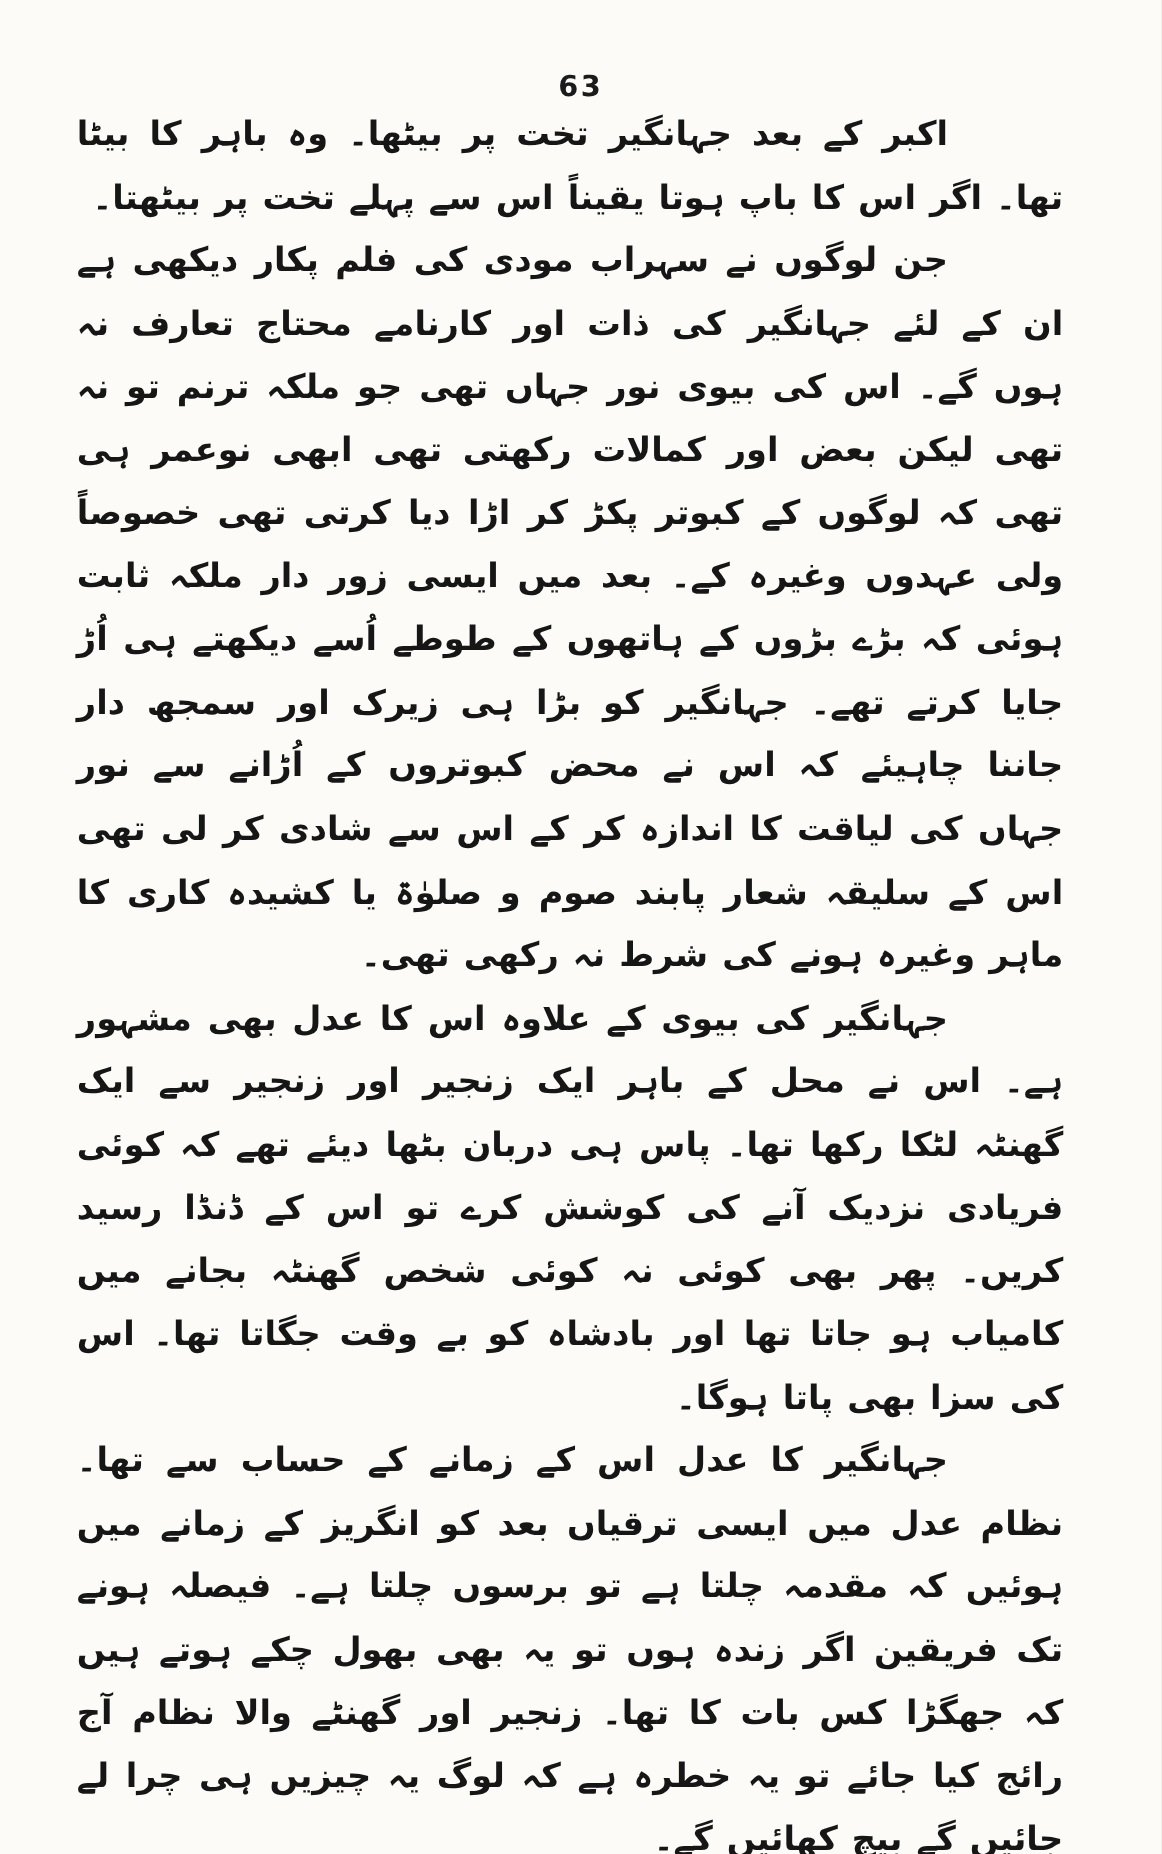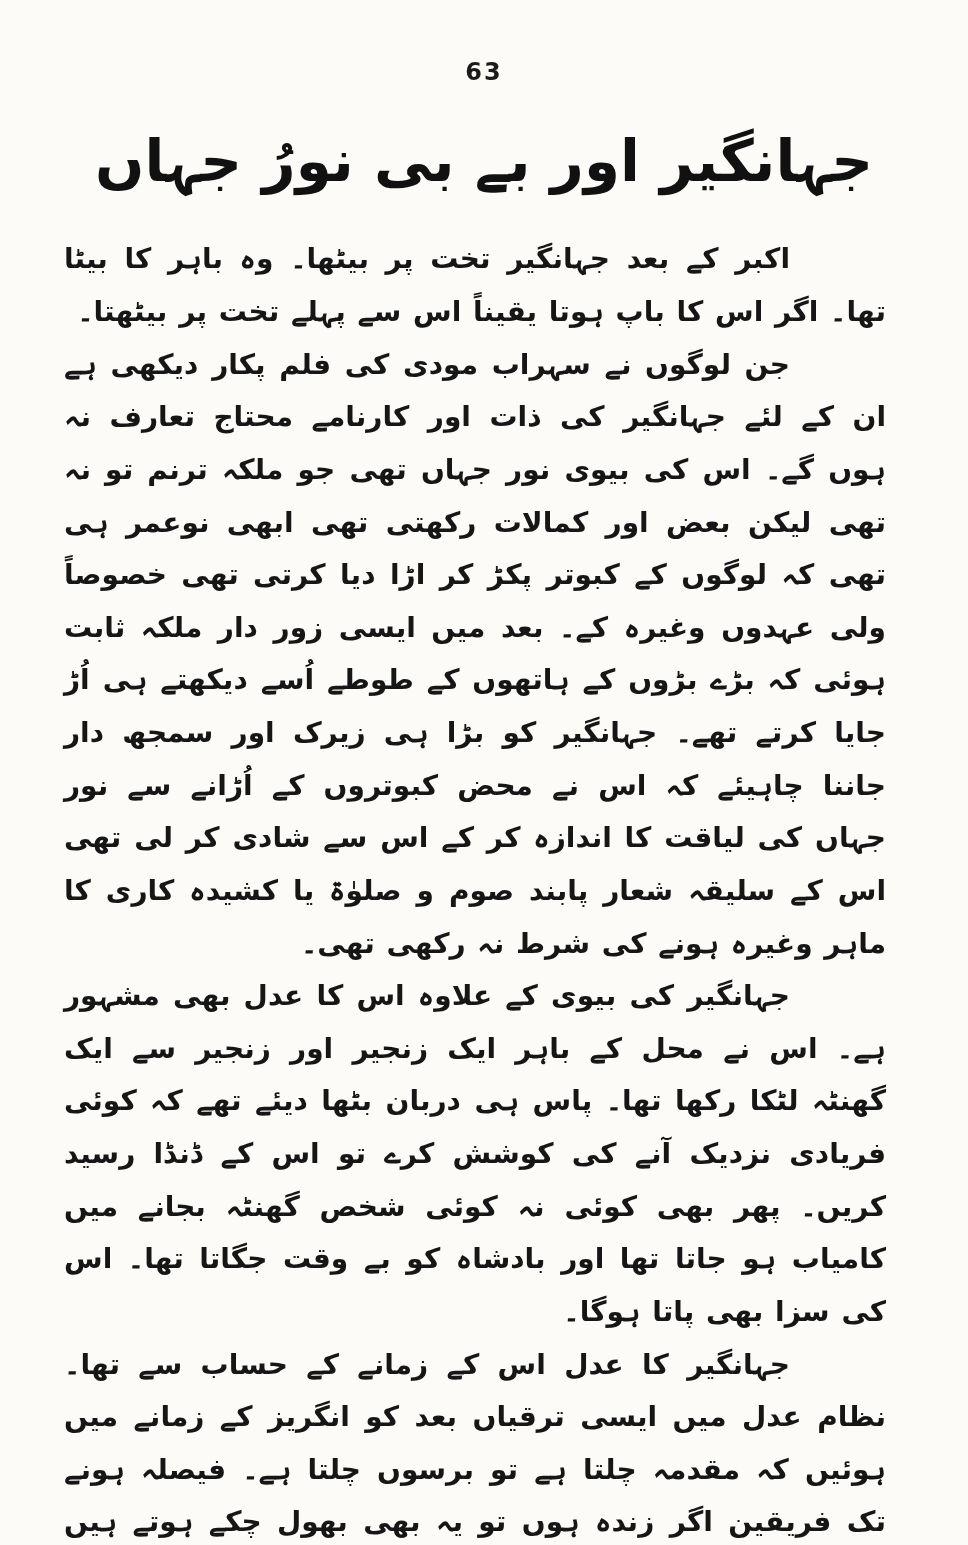--- a/index.html
+++ b/index.html
@@ -51,21 +51,20 @@
     word-spacing: 2px;
   }
 </style>
 </head>
 <body>
 
 <div class="page">
 
   <div class="page-number">63</div>
 
-  <h1 class="chapter-title">جہانگیر اور بے بی نورُ جہاں</h1>
 
   <div class="body-text">
     <p>اکبر کے بعد جہانگیر تخت پر بیٹھا۔ وہ باہر کا بیٹا تھا۔ اگر اس کا باپ ہوتا یقیناً اس سے پہلے تخت پر بیٹھتا۔</p>
     <p>جن لوگوں نے سہراب مودی کی فلم پکار دیکھی ہے ان کے لئے جہانگیر کی ذات اور کارنامے محتاج تعارف نہ ہوں گے۔ اس کی بیوی نور جہاں تھی جو ملکہ ترنم تو نہ تھی لیکن بعض اور کمالات رکھتی تھی ابھی نوعمر ہی تھی کہ لوگوں کے کبوتر پکڑ کر اڑا دیا کرتی تھی خصوصاً ولی عہدوں وغیرہ کے۔ بعد میں ایسی زور دار ملکہ ثابت ہوئی کہ بڑے بڑوں کے ہاتھوں کے طوطے اُسے دیکھتے ہی اُڑ جایا کرتے تھے۔ جہانگیر کو بڑا ہی زیرک اور سمجھ دار جاننا چاہیئے کہ اس نے محض کبوتروں کے اُڑانے سے نور جہاں کی لیاقت کا اندازہ کر کے اس سے شادی کر لی تھی اس کے سلیقہ شعار پابند صوم و صلوٰۃ یا کشیدہ کاری کا ماہر وغیرہ ہونے کی شرط نہ رکھی تھی۔</p>
     <p>جہانگیر کی بیوی کے علاوہ اس کا عدل بھی مشہور ہے۔ اس نے محل کے باہر ایک زنجیر اور زنجیر سے ایک گھنٹہ لٹکا رکھا تھا۔ پاس ہی دربان بٹھا دیئے تھے کہ کوئی فریادی نزدیک آنے کی کوشش کرے تو اس کے ڈنڈا رسید کریں۔ پھر بھی کوئی نہ کوئی شخص گھنٹہ بجانے میں کامیاب ہو جاتا تھا اور بادشاہ کو بے وقت جگاتا تھا۔ اس کی سزا بھی پاتا ہوگا۔</p>
     <p>جہانگیر کا عدل اس کے زمانے کے حساب سے تھا۔ نظام عدل میں ایسی ترقیاں بعد کو انگریز کے زمانے میں ہوئیں کہ مقدمہ چلتا ہے تو برسوں چلتا ہے۔ فیصلہ ہونے تک فریقین اگر زندہ ہوں تو یہ بھی بھول چکے ہوتے ہیں کہ جھگڑا کس بات کا تھا۔ زنجیر اور گھنٹے والا نظام آج رائج کیا جائے تو یہ خطرہ ہے کہ لوگ یہ چیزیں ہی چرا لے جائیں گے بیچ کھائیں گے۔</p>
 
   </div>
 
 </div>

